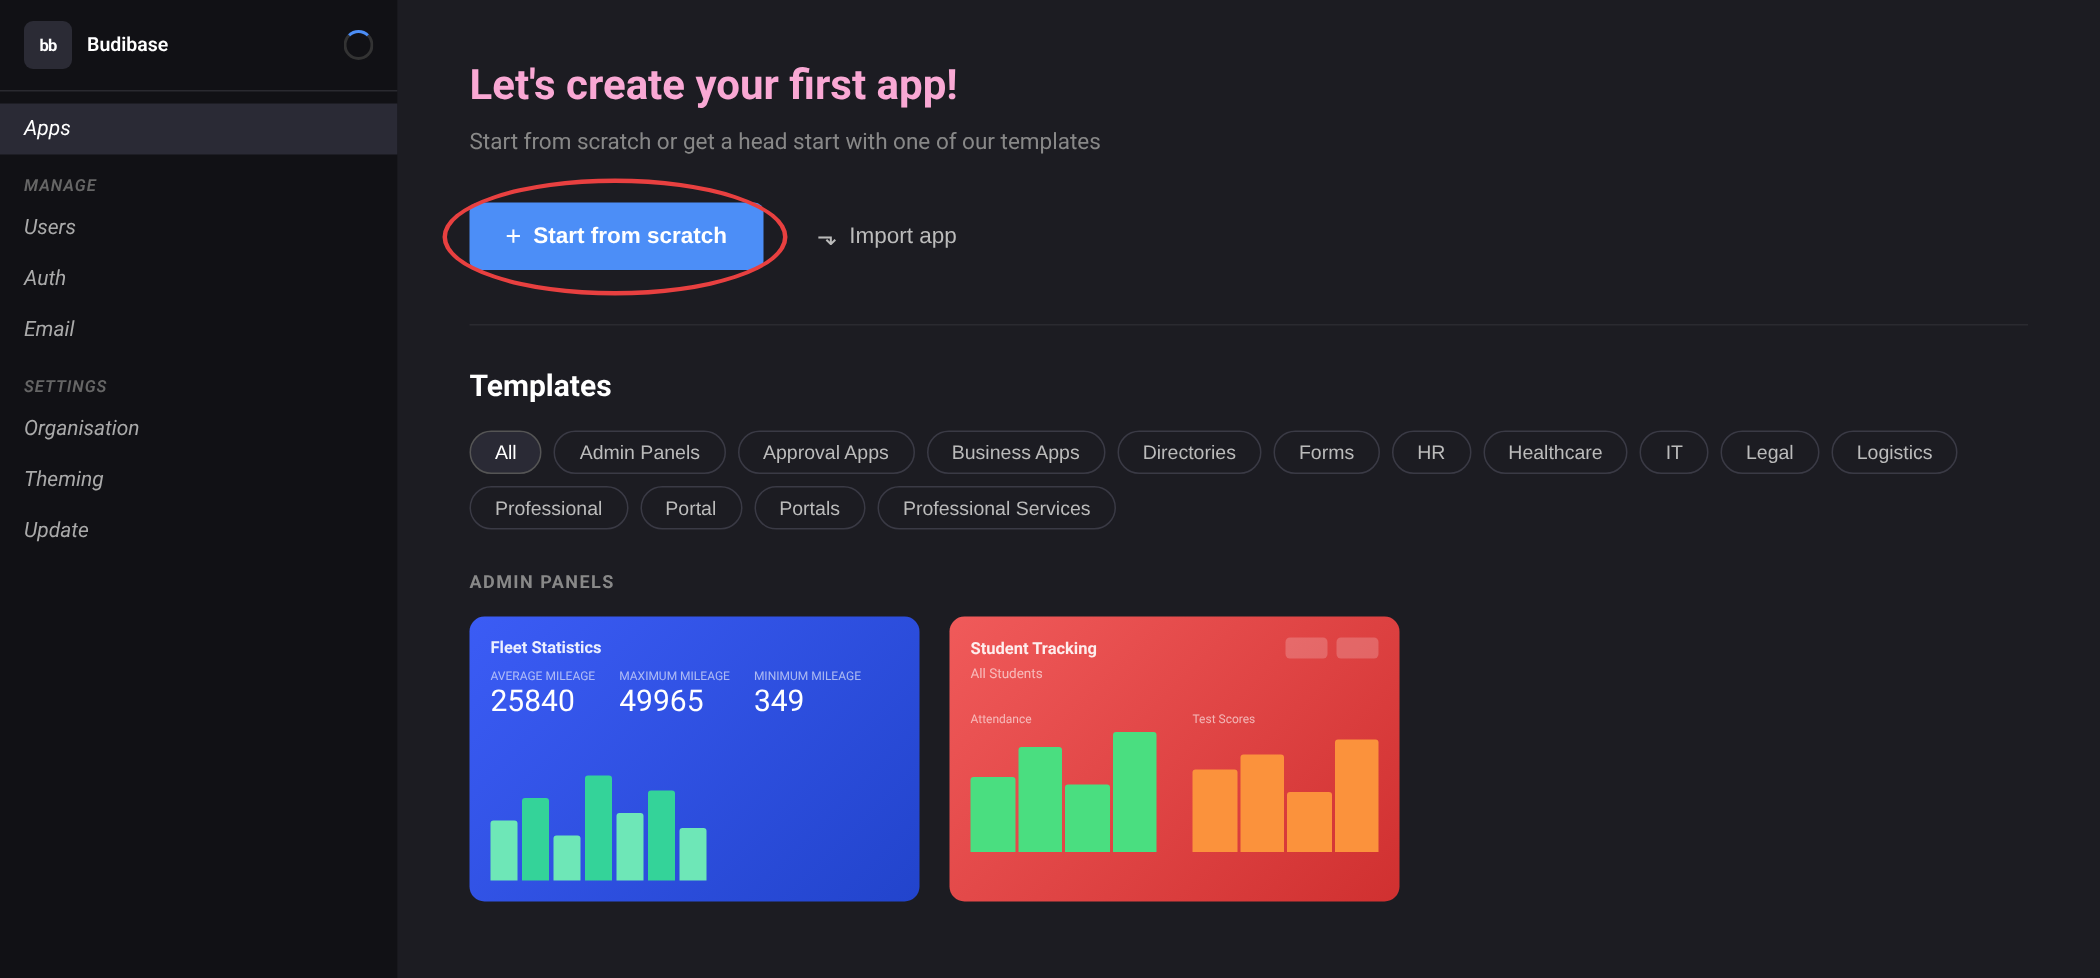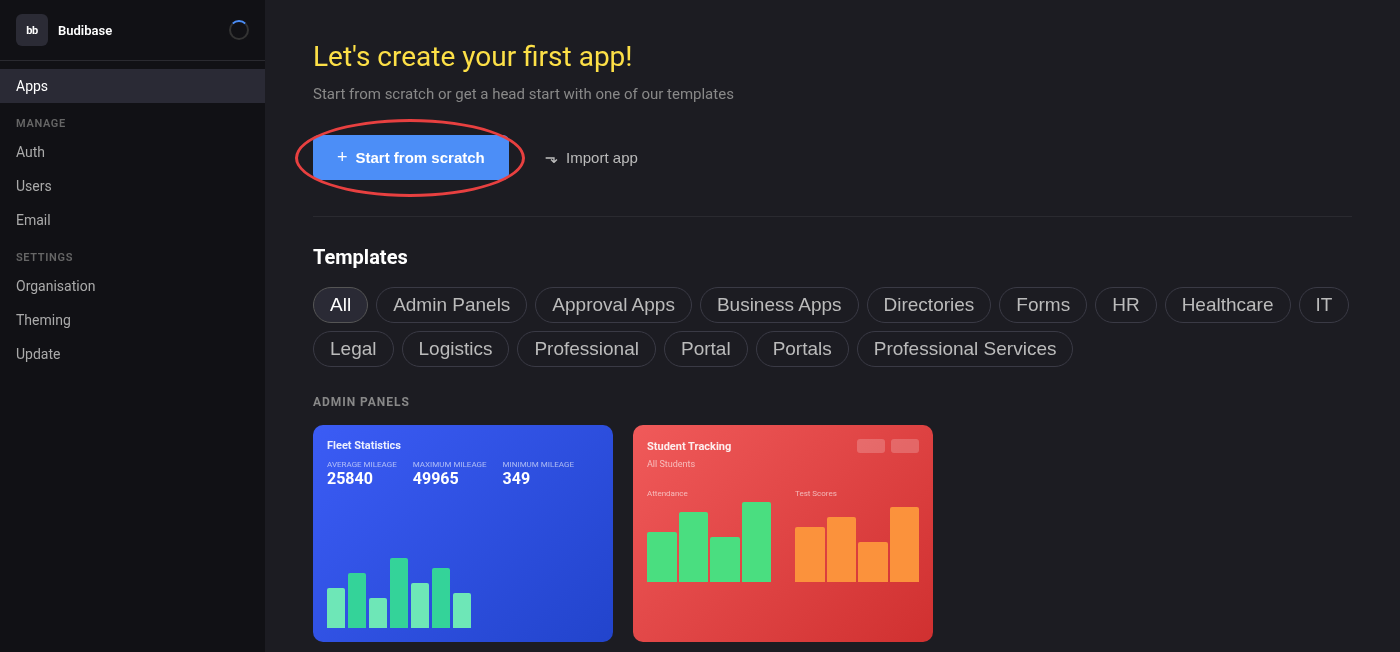--- a/index.html
+++ b/index.html
@@ -61,20 +61,21 @@
       margin-left: auto;
     }
 
     @keyframes spin {
       to { transform: rotate(360deg); }
     }
 
     .sidebar-nav {
       padding: 8px 0;
       flex: 1;
+      font-style: italic;
     }
 
     .nav-item {
       display: flex;
       align-items: center;
       padding: 9px 16px;
       font-size: 14px;
       color: #aaa;
       cursor: pointer;
       border-radius: 0;
@@ -98,22 +99,22 @@
     
     .main {
       flex: 1;
       background: #1c1c22;
       overflow-y: auto;
       padding: 40px 48px;
     }
 
     .page-title {
       font-size: 28px;
-      font-weight: 400;
-      color: #fde047;
+      font-weight: 700;
+      color: #f9a8d4;
       margin-bottom: 8px;
     }
 
     .page-subtitle {
       font-size: 15px;
       color: #888;
       margin-bottom: 32px;
       margin-top: 12px;
     }
 
@@ -200,21 +201,21 @@
       gap: 8px;
       margin-bottom: 28px;
     }
 
     .filter-tag {
       padding: 6px 16px;
       border-radius: 20px;
       border: 1px solid #3a3a45;
       background: transparent;
       color: #bbb;
-      font-size: 19px;
+      font-size: 13px;
       cursor: pointer;
       transition: all 0.15s;
     }
 
     .filter-tag.active {
       background: #2a2a35;
       color: #fff;
       border-color: #555;
     }
 
@@ -228,21 +229,21 @@
     }
 
     .template-cards {
       display: flex;
       gap: 20px;
     }
 
     .template-card {
       width: 300px;
       min-width: 300px;
-      height: 217px;
+      height: 190px;
       border-radius: 10px;
       overflow: hidden;
       position: relative;
       cursor: pointer;
     }
 
     .card-blue {
       background: linear-gradient(135deg, #3b5cf5 0%, #2244cc 100%);
     }
 
@@ -275,22 +276,22 @@
       flex-direction: column;
     }
 
     .stat-label {
       font-size: 8px;
       color: rgba(255,255,255,0.6);
       text-transform: uppercase;
     }
 
     .stat-value {
-      font-size: 16px;
-      font-weight: 700;
+      font-size: 20px;
+      font-weight: 400;
       color: #fff;
     }
 
     
     .mini-chart {
       flex: 1;
       display: flex;
       align-items: flex-end;
       gap: 3px;
       margin-top: 8px;
@@ -371,24 +372,24 @@
     <div class="loading-spinner"></div>
   </div>
 
   <div class="sidebar-nav">
     <div class="nav-item active">
       <span>Apps</span>
     </div>
 
     <div class="nav-section-label">MANAGE</div>
     <div class="nav-item">
+      <span>Users</span>
+    </div>
+    <div class="nav-item">
       <span>Auth</span>
-    </div>
-    <div class="nav-item">
-      <span>Users</span>
     </div>
     <div class="nav-item">
       <span>Email</span>
     </div>
 
     <div class="nav-section-label">SETTINGS</div>
     <div class="nav-item">
       <span>Organisation</span>
     </div>
     <div class="nav-item">

